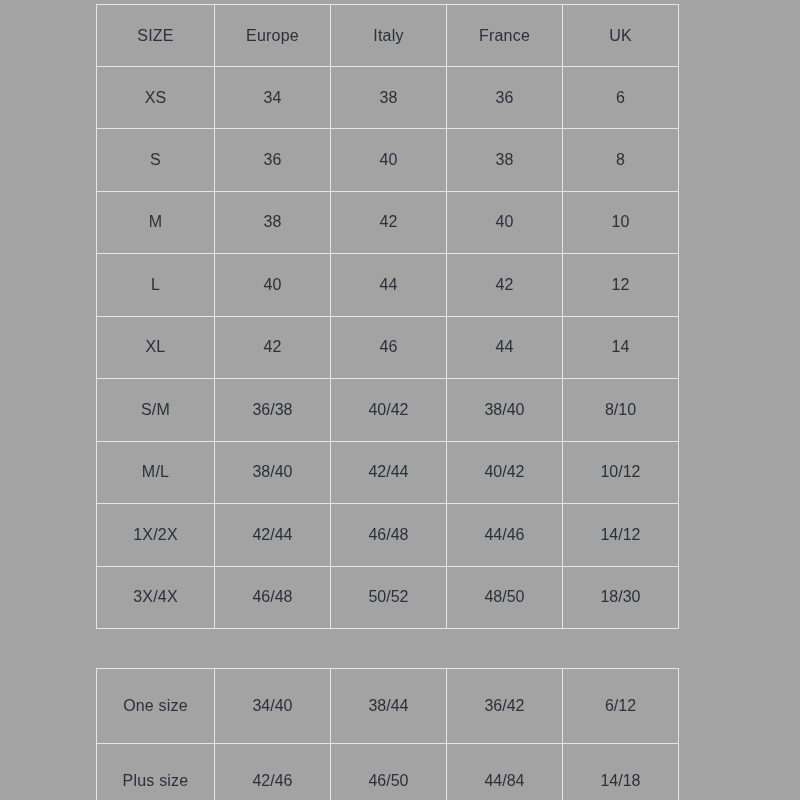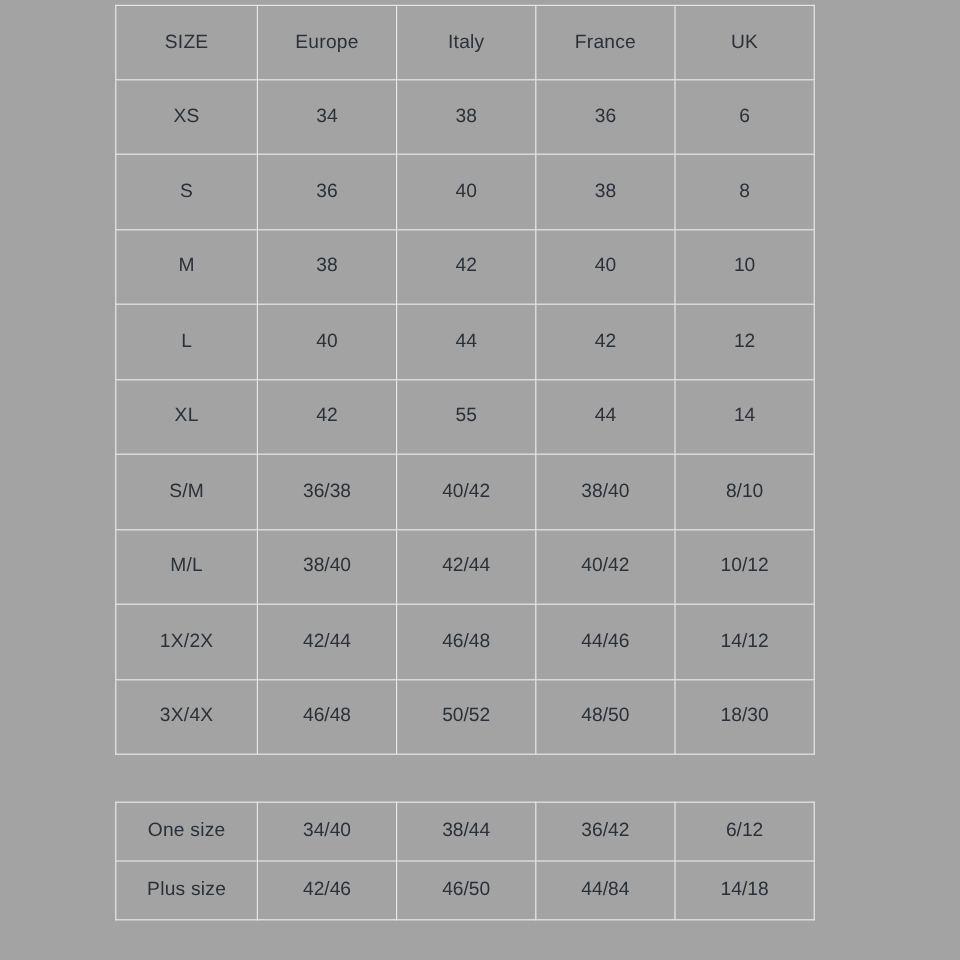--- a/index.html
+++ b/index.html
@@ -41,21 +41,21 @@
     font-size: 16px;
     color: #2b3138;
     padding: 0;
   }
   
   col.c-label { width: 118px; }
   col.c-data { width: 116px; }
 
   #main-table tr { height: 62.5px; }
   #main-table tr:first-child { height: 62px; }
-  #secondary-table tr { height: 49px; }
+  #secondary-table tr { height: 75px; }
 
   .hdr-cell {
     font-weight: bold;
     font-size: 16.5px;
     letter-spacing: 0.2px;
   }
   .row-label {
     font-weight: bold;
     font-size: 16.5px;
     letter-spacing: 0.2px;
@@ -113,21 +113,21 @@
         <tr>
           <td class="row-label">L</td>
           <td class="data-cell">40</td>
           <td class="data-cell">44</td>
           <td class="data-cell">42</td>
           <td class="data-cell">12</td>
         </tr>
         <tr>
           <td class="row-label">XL</td>
           <td class="data-cell">42</td>
-          <td class="data-cell">55</td>
+          <td class="data-cell">46</td>
           <td class="data-cell">44</td>
           <td class="data-cell">14</td>
         </tr>
         <tr>
           <td class="row-label">S/M</td>
           <td class="data-cell">36/38</td>
           <td class="data-cell">40/42</td>
           <td class="data-cell">38/40</td>
           <td class="data-cell">8/10</td>
         </tr>

